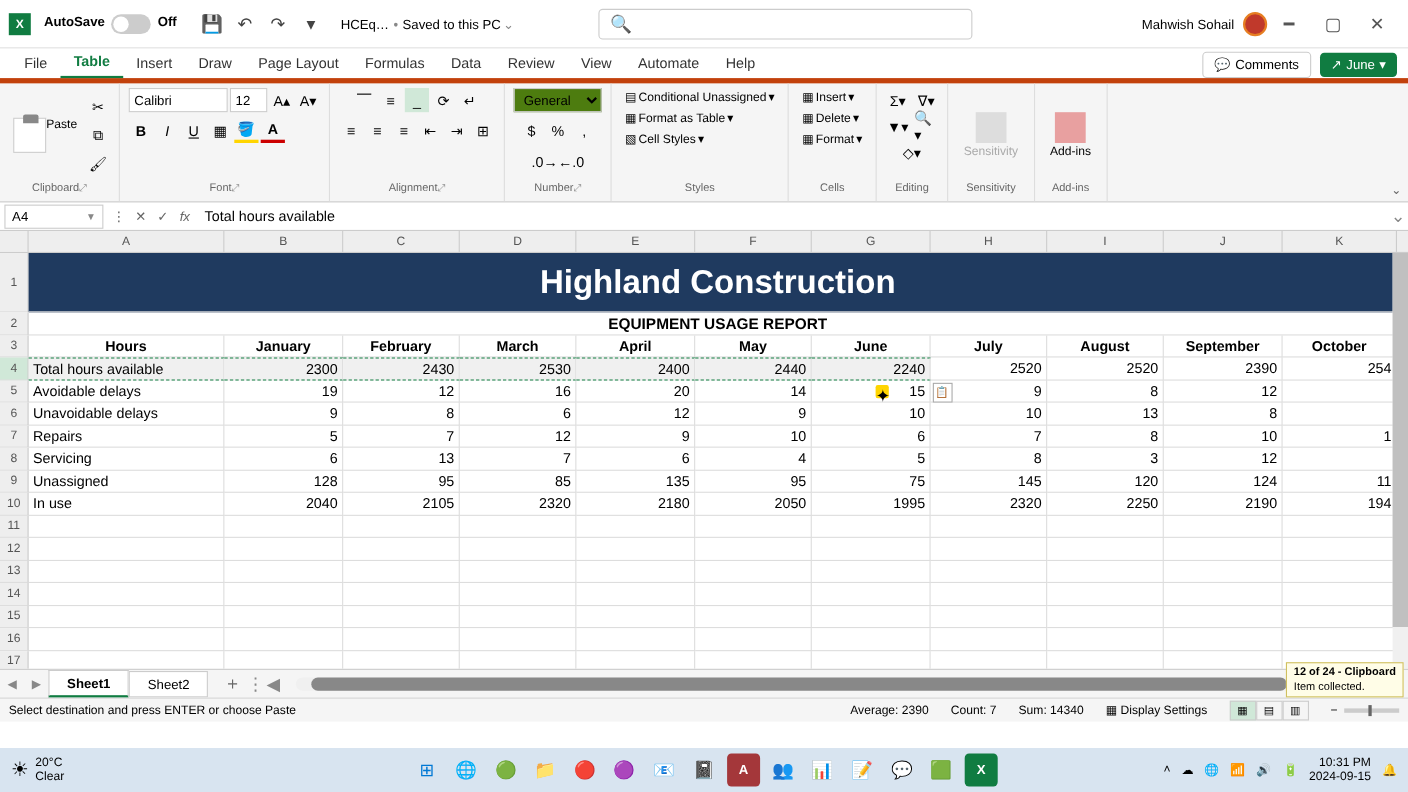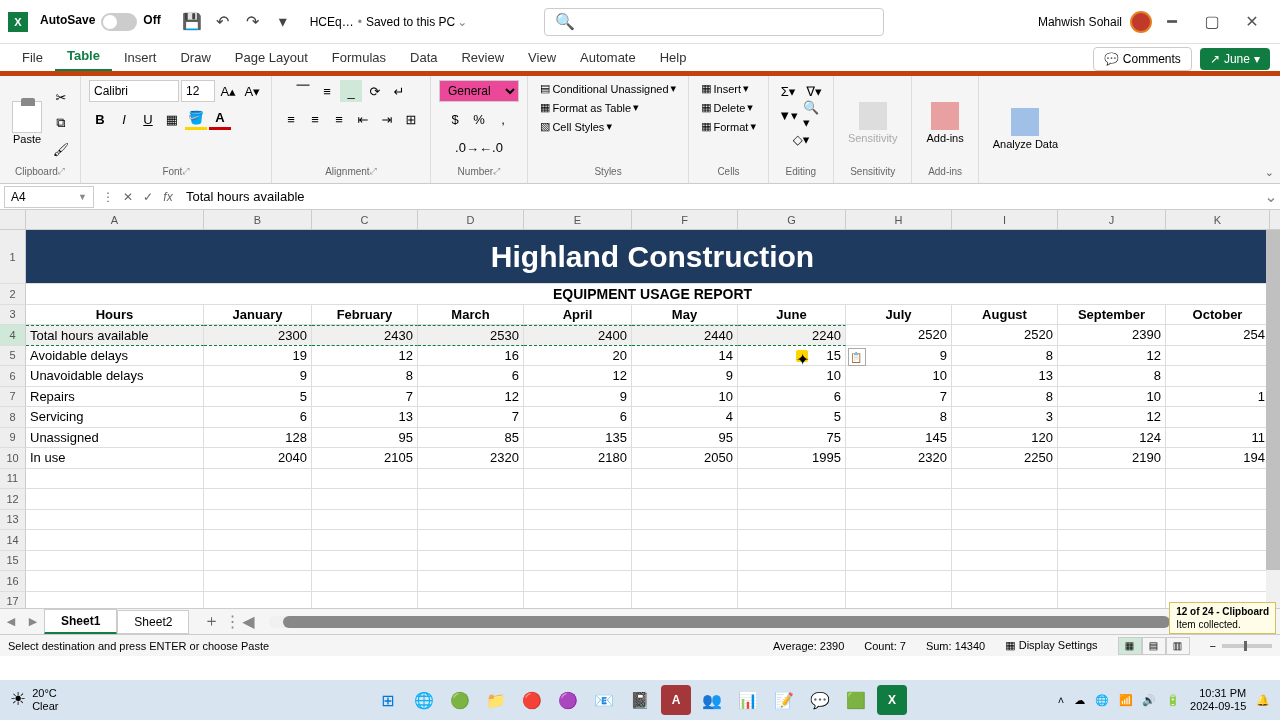--- a/index.html
+++ b/index.html
@@ -25,29 +25,29 @@
 .right-buttons { margin-left: auto; display: flex; gap: 8px; align-items: center; }
 .comments-btn { display: flex; align-items: center; gap: 4px; font-size: 12px; padding: 4px 10px; border: 1px solid #ccc; border-radius: 4px; }
 .share-btn { display: flex; align-items: center; gap: 4px; font-size: 12px; padding: 4px 10px; background: #107c41; color: #fff; border-radius: 4px; }
 
 
 .ribbon { height: 108px; background: #f5f5f5; display: flex; border-bottom: 1px solid #ccc; position: relative; }
 .group { display: flex; flex-direction: column; padding: 4px 8px; border-right: 1px solid #ddd; }
 .group-body { flex: 1; display: flex; align-items: center; gap: 4px; }
 .group-label { font-size: 10px; text-align: center; color: #666; padding-bottom: 2px; display: flex; justify-content: center; align-items: center; gap: 0; }
 .dlauncher { font-size: 9px; color: #888; }
-.paste-btn { display: flex; flex-direction: column; align-items: center; padding: 4px; }
+.paste-btn { display: flex; flex-direction: row; padding: 4px; }
 .paste-icon { width: 30px; height: 32px; border: 1px solid #ccc; background: #fff; position: relative; }
 .paste-icon::before { content:""; position: absolute; top: -4px; left: 8px; width: 14px; height: 8px; background: #888; border-radius: 2px 2px 0 0; }
 .small-col { display: flex; flex-direction: column; gap: 4px; }
 .rb-btn { padding: 2px 4px; font-size: 11px; display: flex; align-items: center; gap: 2px; }
 .fontname { width: 90px; height: 22px; border: 1px solid #ccc; background: #fff; font-size: 12px; padding: 4px 4px; }
 .fontsize { width: 34px; height: 22px; border: 1px solid #ccc; background: #fff; font-size: 12px; padding: 0 4px; }
 .tiny-btn { width: 22px; height: 22px; display: flex; align-items: center; justify-content: center; font-size: 13px; }
-.num-fmt { width: 80px; height: 22px; border: 1px solid #ccc; background: #ec4899; font-size: 12px; padding: 0 4px; }
+.num-fmt { width: 80px; height: 22px; border: 1px solid #ccc; background: #4d7c0f; font-size: 12px; padding: 0 4px; }
 .big-btn { display: flex; flex-direction: column; align-items: center; padding: 4px 6px; font-size: 11px; text-align: center; }
 .big-icon { width: 28px; height: 28px; background: #ddd; margin-bottom: 2px; }
 .collapse-chevron { position: absolute; bottom: 4px; right: 6px; font-size: 11px; color: #666; }
 
 
 .formulabar { height: 26px; display: flex; align-items: center; border-bottom: 1px solid #ccc; }
 .namebox { width: 90px; height: 22px; border: 1px solid #ccc; margin: 0 4px; font-size: 12px; display: flex; align-items: center; padding: 0 6px; justify-content: space-between; }
 .fb-btn { width: 20px; display: flex; justify-content: center; color: #666; font-size: 12px; }
 .fb-input { flex: 1; padding: 0 8px; font-size: 13px; }
 .fb-expand { width: 18px; text-align: center; color: #888; }
@@ -309,29 +309,20 @@
         <div class="big-btn">
           <div class="big-icon" style="background:#e8a0a0"></div>
           <span>Add-ins</span>
         </div>
       </div>
     <div class="group-label">
         <span>Add-ins</span>
       </div>
   </div>
 
-  <div class="group" style="border-right:none">
-    <div class="group-body">
-        <div class="big-btn">
-          <div class="big-icon" style="background:#a0c0e8"></div>
-          <span>Analyze Data</span>
-        </div>
-      </div>
-    <div class="group-label"></div>
-  </div>
   <div class="collapse-chevron">⌄</div>
 </div>
 
 <div class="formulabar">
   <div class="namebox">
       <span>A4</span>
       <span style="color:#888;font-size:9px">▼</span>
     </div>
   <div class="fb-btn">⋮</div>
   <div class="fb-btn">✕</div>

